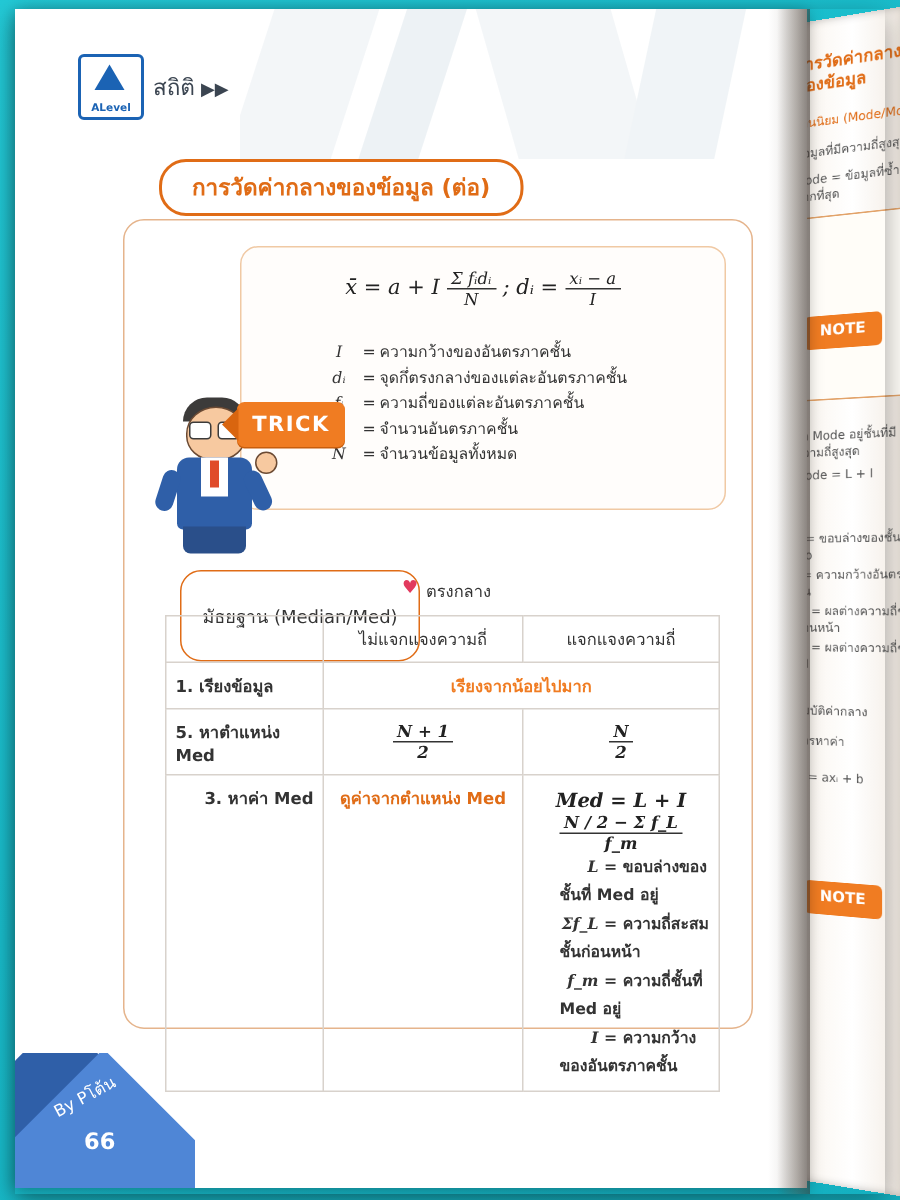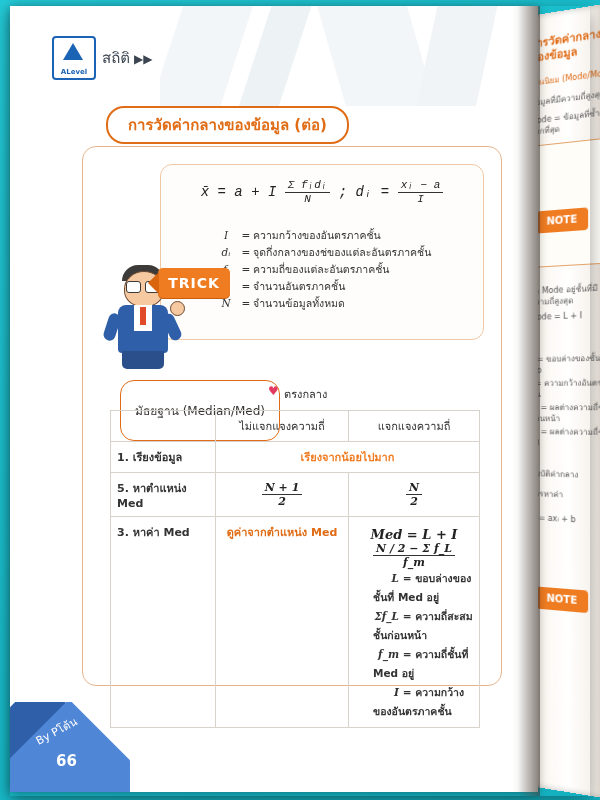--- a/index.html
+++ b/index.html
@@ -91,21 +91,21 @@
   }
   .fbox-title{
     position:absolute;left:162px;top:152px;background:#fff;padding:0 4px;
     font-size:11px;color:#333;text-decoration:underline;
   }
   .math{font-family:"DejaVu Serif", serif;font-style:italic;color:#222;}
   .frac{display:inline-block;text-align:center;vertical-align:middle;}
   .frac .num{display:block;border-bottom:1px solid #333;padding:0 3px;line-height:13px;font-size:11px;}
   .frac .den{display:block;padding:0 3px;line-height:13px;font-size:11px;}
   .bigformula{
-    position:absolute;left:0;right:0;top:14px;text-align:center;font-size:14px;font-family:Liberation Mono, monospace;
+    position:absolute;left:0;right:0;top:14px;text-align:center;font-size:14px;
   }
   .deflist{position:absolute;left:22px;top:62px;font-size:10.5px;color:#333;line-height:17px;}
   .deflist .sym{display:inline-block;width:26px;text-align:center;font-family:"DejaVu Serif",serif;font-style:italic;}
   .deflist .eq{display:inline-block;width:14px;text-align:center;}
   
   .mascot{
     position:absolute;left:92px;top:255px;width:90px;height:110px;
   }
   .m-head{position:absolute;left:22px;top:10px;width:38px;height:34px;border-radius:50% 50% 45% 45%;background:#f7c9a0;border:1.5px solid #6b4a33;}
   .m-hair{position:absolute;left:20px;top:4px;width:42px;height:16px;border-radius:21px 21px 0 0;background:#3c3b3a;}
@@ -230,21 +230,21 @@
         <span class="frac">
           <span class="num">xᵢ − a</span>
           <span class="den">I</span>
         </span>
       </div>
       <div class="deflist">
         <div>
           <span style="display:inline-block;width:30px;"></span><span class="sym">I</span><span class="eq">=</span><span>ความกว้างของอันตรภาคชั้น</span>
         </div>
         <div>
-          <span style="display:inline-block;width:30px;"></span><span class="sym">dᵢ</span><span class="eq">=</span><span>จุดกึ่งกลางของช่ของแต่ละอันตรภาคชั้น</span>
+          <span style="display:inline-block;width:30px;"></span><span class="sym">dᵢ</span><span class="eq">=</span><span>จุดกึ่ตรงกลาง่ของแต่ละอันตรภาคชั้น</span>
         </div>
         <div>
           <span style="display:inline-block;width:30px;"></span><span class="sym">fᵢ</span><span class="eq">=</span><span>ความถี่ของแต่ละอันตรภาคชั้น</span>
         </div>
         <div>
           <span style="display:inline-block;width:30px;"></span><span class="sym">k</span><span class="eq">=</span><span>จำนวนอันตรภาคชั้น</span>
         </div>
         <div>
           <span style="display:inline-block;width:30px;"></span><span class="sym">N</span><span class="eq">=</span><span>จำนวนข้อมูลทั้งหมด</span>
         </div>
@@ -291,21 +291,21 @@
           </span>
         </td>
         <td class="c3">
           <span class="frac math">
             <span class="num">N</span>
             <span class="den">2</span>
           </span>
         </td>
       </tr>
       <tr>
-        <td class="c1" style="vertical-align:top;">3. หาค่า Med</td>
+        <td class="c1" style="vertical-align:top;text-align:right;">3. หาค่า Med</td>
         <td class="c2 orange-d" style="vertical-align:top;">ดูค่าจากตำแหน่ง Med</td>
         <td class="c3" style="vertical-align:top;">
           <div class="math" style="font-size:13px;padding-top:4px;">
             <span>Med = L + I</span>
             <span class="frac">
               <span class="num">N / 2 − Σ f_L</span>
               <span class="den">f_m</span>
             </span>
           </div>
           <div class="defs2">

